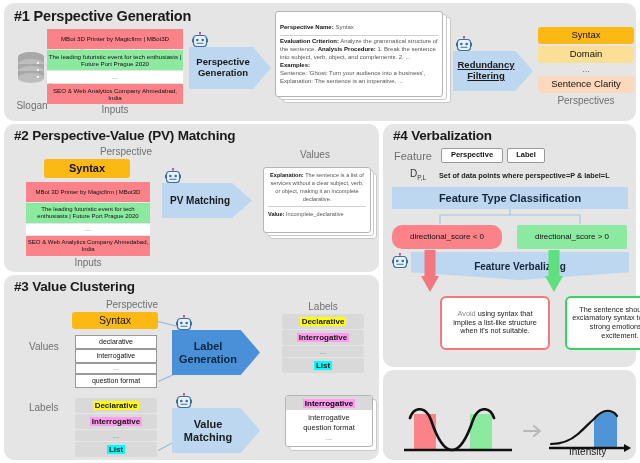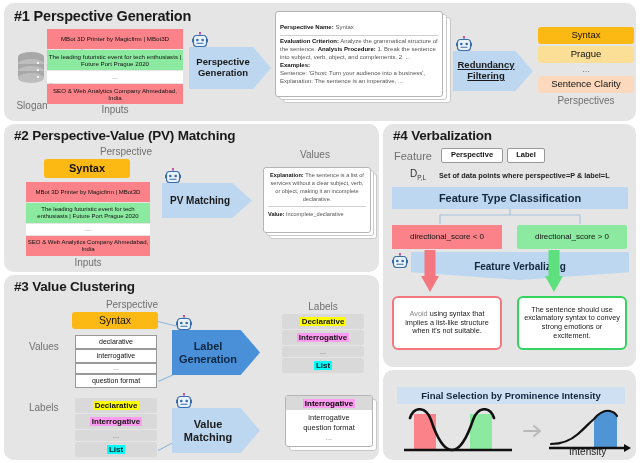--- a/index.html
+++ b/index.html
@@ -76,20 +76,21 @@
   .connector { position: absolute; background: #c9c9c9; transform-origin: 0 0; height: 1px; }
   .bluelink { position: absolute; background: #8fb8dc; transform-origin: 0 0; height: 1px; }
 
   .vbox {
     position: absolute;
     background: #fff;
     border-radius: 6px;
     display: flex; align-items: center; justify-content: center;
     text-align: center; line-height: 1.2;
     color: #222;
+    margin-left: 48px;
   }
   .vbox.red { border: 2px solid #f4767e; }
   .vbox.green { border: 2px solid #35d35f; }
   .banner {
     position: absolute;
     background: #cfe0f2;
     display: flex; align-items: center; justify-content: center;
     font-weight: bold; color: #12263c;
   }
   .fv-band {
@@ -174,21 +175,21 @@
       <circle cx="5.3" cy="8" r="1.35" fill="#3a6ea8"></circle>
       <circle cx="10.7" cy="8" r="1.35" fill="#3a6ea8"></circle>
       <path d="M5 11.3 h6" stroke="#3a6ea8" stroke-width="1.1" stroke-linecap="round"></path>
       <rect x="0" y="6.5" width="1.6" height="4" rx="0.7" fill="#3a6ea8"></rect>
       <rect x="14.4" y="6.5" width="1.6" height="4" rx="0.7" fill="#3a6ea8"></rect>
     </svg>
   </div>
   <div class="arrow" style="left:449px; top:48px; width:80px; height:40px; font-size:9.5px; padding-right:14px;text-decoration:underline;">Redundancy Filtering</div>
 
   <div class="chip amber" style="left:534px; top:24px; width:96px; height:17px; font-size:9.5px;">Syntax</div>
-  <div class="chip amber2" style="left:534px; top:43px; width:96px; height:17px; font-size:9.5px;">Prague</div>
+  <div class="chip amber2" style="left:534px; top:43px; width:96px; height:17px; font-size:9.5px;">Domain</div>
   <div class="chip" style="left:534px; top:61px; width:96px; height:11px; font-size:9px; color:#777;">...</div>
   <div class="chip peach" style="left:534px; top:73px; width:96px; height:17px; font-size:9.5px;">Sentence Clarity</div>
   <div class="caption" style="position:absolute; left:534px; top:92px; width:96px; font-size:10px;">Perspectives</div>
 </div>
 
 <div class="panel" style="left:4px; top:124px; width:375px; height:148px;">
   <div class="sec-title" style="position:absolute; left:10px; top:4px; font-size:13.5px;">#2 Perspective-Value (PV) Matching</div>
 
   <div class="caption" style="position:absolute; left:54px; top:22px; width:136px; font-size:10px;">Perspective</div>
   <div class="chip amber" style="left:40px; top:35px; width:86px; height:19px; font-size:11px; font-weight:bold;">Syntax</div>
@@ -322,21 +323,21 @@
   </div>
   <div style="position:absolute; left:56px; top:47px; font-size:7.3px; font-weight:bold; color:#222;">Set of data points where perspective=P &amp; label=L</div>
 
   <div class="banner" style="left:9px; top:63px; width:236px; height:22px; font-size:11px; background:#bcd7ef;">Feature Type Classification</div>
 
   <svg style="position:absolute; left:9px; top:85px;" width="236" height="16">
     <path d="M118 0 L118 6 L48 6 L48 15" stroke="#a8c4dd" stroke-width="1.2" fill="none"></path>
     <path d="M118 6 L188 6 L188 15" stroke="#a8c4dd" stroke-width="1.2" fill="none"></path>
   </svg>
 
-  <div class="chip" style="left:9px; top:101px; width:110px; height:24px; background:#fa8288; font-size:8px; border-radius:0;">directional_score &lt; 0</div>
+  <div class="chip" style="left:9px; top:101px; width:110px; height:24px; background:#fa8288; font-size:8px; border-radius:10px;">directional_score &lt; 0</div>
   <div class="chip" style="left:134px; top:101px; width:110px; height:24px; background:#8ce9a0; font-size:8px; border-radius:2px;">directional_score &gt; 0</div>
 
   <div class="robot" style="left:9px; top:129px;">
     <svg width="16" height="18" viewBox="0 0 16 18">
       <line x1="8" y1="0.5" x2="8" y2="3.5" stroke="#5c5cb8" stroke-width="1"></line>
       <circle cx="8" cy="1" r="1.1" fill="#d14b8f"></circle>
       <rect x="1.5" y="3.5" width="13" height="11" rx="3" fill="#eaf2fb" stroke="#3a6ea8" stroke-width="1.1"></rect>
       <circle cx="5.3" cy="8" r="1.35" fill="#3a6ea8"></circle>
       <circle cx="10.7" cy="8" r="1.35" fill="#3a6ea8"></circle>
       <path d="M5 11.3 h6" stroke="#3a6ea8" stroke-width="1.1" stroke-linecap="round"></path>
@@ -358,21 +359,20 @@
   <div class="vbox red" style="left:9px; top:172px; width:110px; height:54px; font-size:7.3px; padding:3px 5px;">
     <div>
       <span style="color:#888;">Avoid</span><span> using syntax that implies a list-like structure when it's not suitable.</span>
     </div>
   </div>
   <div class="vbox green" style="left:134px; top:172px; width:110px; height:54px; font-size:7.3px; padding:3px 5px;">The sentence should use exclamatory syntax to convey strong emotions or excitement.</div>
 </div>
 
 <div class="panel" style="left:383px; top:370px; width:253px; height:90px;">
 
-  <div class="banner" style="left:14px; top:17px; width:228px; height:17px; font-size:9.5px;">Final  Selection by Prominence Intensity</div>
 
   <svg style="position:absolute; left:17px; top:38px;" width="118" height="48">
     <clipPath id="clipL">
         <rect x="0" y="0" width="118" height="42"></rect>
       </clipPath>
     <g clip-path="url(#clipL)">
       <rect x="14" y="6" width="22" height="36" fill="#fa8288"></rect>
       <rect x="70" y="6" width="22" height="36" fill="#8ce9a0"></rect>
     </g>
     <path d="M10 10 C14 -2, 26 -2, 31 12 C37 30, 44 42, 52 42 C60 42, 67 30, 73 12 C78 -2, 90 -2, 94 10" stroke="#111" stroke-width="2.6" fill="none" stroke-linecap="round"></path>

